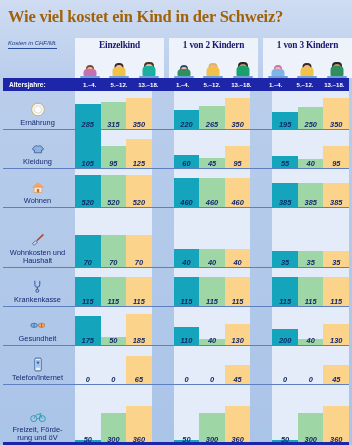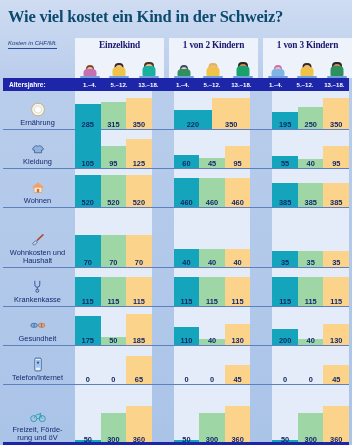--- a/index.html
+++ b/index.html
@@ -11,21 +11,21 @@
     overflow: hidden;
     position: relative;
   }
   #infographic { position: relative; width: 352px; height: 445px; }
 
   
   .title {
     font-family: "Liberation Serif", serif;
     font-weight: bold;
     font-size: 16.5px;
-    color: #0c4a6e;
+    color: #a16207;
     letter-spacing: -0.2px;
     padding: 8px 0 0 8px;
     line-height: 1.1;
     white-space: nowrap;
   }
 
   
   .unit-note {
     position: absolute;
     left: 8px; top: 40px;
@@ -162,20 +162,21 @@
     line-height: 1.05;
     white-space: pre-line;
   }
   .rowlabel .txt.bold { font-weight: bold; font-size: 8px; }
 
   .groups-cells {
     flex: 1;
     display: flex;
     gap: 22px;
     padding-right: 3px;
+    font-style: italic;
   }
   .gcell {
     flex: 1;
     background: #e3ecf8;
     display: flex;
     align-items: flex-end;
     position: relative;
   }
   .bar-slot {
     flex: 1;
@@ -336,20 +337,25 @@
             <div class="bar-slot">
               <div class="bar c2" style="height: 32px;">
                 <span class="val">350</span>
               </div>
             </div>
           </div>
           <div class="gcell">
             <div class="bar-slot">
               <div class="bar c0" style="height: 20px;">
                 <span class="val">220</span>
+              </div>
+            </div>
+            <div class="bar-slot">
+              <div class="bar c1" style="height: 24px;">
+                <span class="val">265</span>
               </div>
             </div>
             <div class="bar-slot">
               <div class="bar c2" style="height: 32px;">
                 <span class="val">350</span>
               </div>
             </div>
           </div>
           <div class="gcell">
             <div class="bar-slot">

